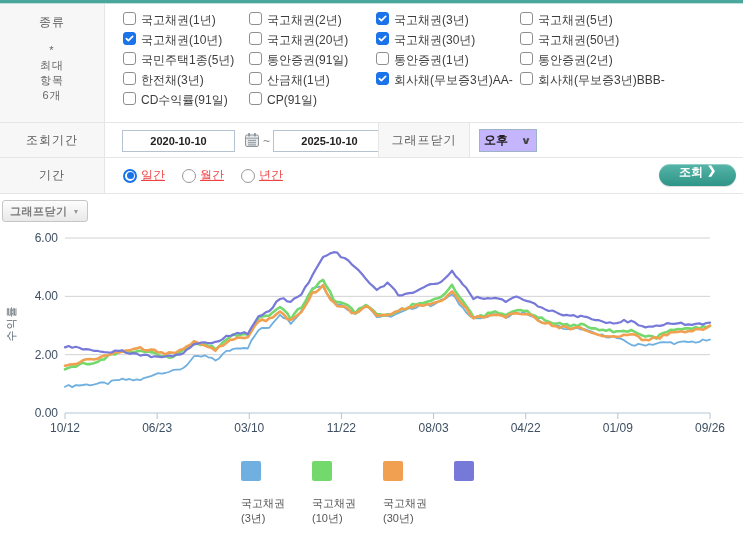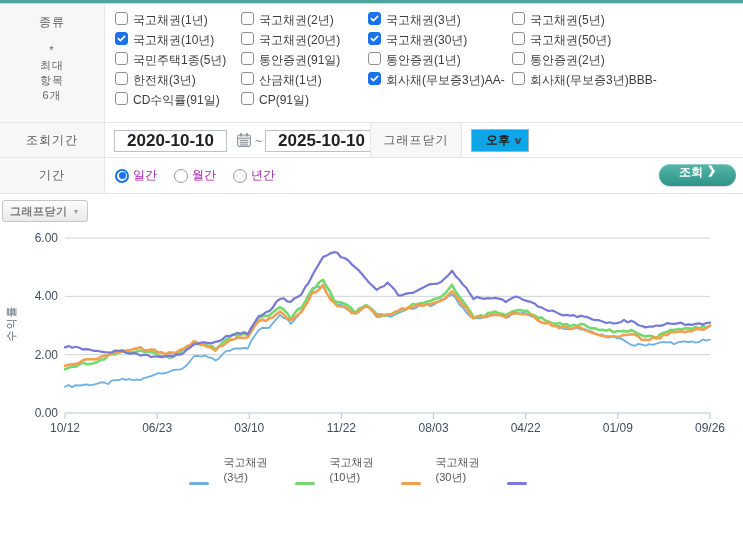--- a/index.html
+++ b/index.html
@@ -5,54 +5,54 @@
   * { margin:0; padding:0; box-sizing:border-box; }
   html,body { background:#fff; }
   .page {
     position:relative; width:743px; height:533px; overflow:hidden;
     font-family:"Liberation Sans","DejaVu Sans",sans-serif; font-size:12px; color:#444;
     background:#fff;
   }
   .top-accent { position:absolute; top:0; left:0; width:743px; height:4px;
     border-top:3px solid #4aa79c; border-bottom:1px solid #bfe0db; }
   
-  .form-row { position:absolute; left:0; width:743px; border-bottom:1px solid #e6e6e6; display:flex; }
+  .form-row { position:absolute; left:0; width:743px; border-bottom:1px solid #e6e6e6; display:flex;gap:8px; }
   .row-type { top:4px; height:119px; }
   .row-period { top:123px; height:35px; }
   .row-interval { top:158px; height:36px; }
   .cell-label {
     width:105px; flex:0 0 105px; background:#f7f7f7; border-right:1px solid #e6e6e6;
     display:flex; flex-direction:column; align-items:center; justify-content:center;
     color:#5a5a5a; letter-spacing:1px;
   }
   .row-type .cell-label { justify-content:flex-start; padding-top:10px; }
   .sublabel { margin-top:12px; text-align:center; color:#666; line-height:15px; font-size:11px; }
   .cell-content { position:relative; flex:1; background:#fff; }
   
   .cb-grid { display:grid; grid-template-columns:126px 127px 144px auto; padding:8px 0 0 10px; row-gap:1px; }
   .cb-item { display:flex; height:19px; cursor:pointer; }
   .cb-box { width:13px; height:13px; border:1px solid #8f8f8f; border-radius:3px; background:#fff;
     margin-right:5px; flex:0 0 13px; display:flex; align-items:center; justify-content:center; }
   .cb-box.checked { background:#1a73e8; border-color:#1a73e8; }
   .cb-label { color:#3d3d3d; white-space:nowrap; }
   
   .date-box { position:absolute; top:7px; height:22px; width:113px; border:1px solid #b5c2cf;
-    background:#fff; text-align:center; line-height:20px; font-weight:600; color:#222; font-size:17px; }
+    background:#fff; text-align:center; line-height:20px; font-weight:600; color:#222; font-size:11px; }
   .cal-btn { position:absolute; top:9px; width:16px; height:16px; cursor:pointer; }
   .tilde { position:absolute; top:11px; color:#888; }
   .time-label-cell { position:absolute; left:265px; top:0; width:92px; height:34px; background:#f7f7f7;
     border-left:1px solid #e6e6e6; border-right:1px solid #e6e6e6; color:#5a5a5a;
     display:flex; align-items:center; justify-content:center; letter-spacing:1px; }
   .time-select { position:absolute; left:366px; top:6px; width:58px; height:23px; border:1px solid #9db4c6;
-    background:#0ea5e9; display:flex; align-items:center; justify-content:space-between;
-    padding:0 6px 0 14px; font-weight:700; color:#222; cursor:pointer; }
+    background:#c4b5fd; display:flex; align-items:center; justify-content:space-between;
+    padding:0 6px 0 4px; font-weight:700; color:#222; cursor:pointer; }
   .time-select .chev { font-size:10px; color:#444; transform:scaleX(1.3); }
   
   .radio-group { position:absolute; left:10px; top:0; height:35px; display:flex; align-items:center; gap:17px; }
-  .radio-item { display:flex; align-items:center; gap:4px; cursor:pointer; color:#a21caf; }
+  .radio-item { display:flex; align-items:center; gap:4px; cursor:pointer; color:#ef4444;text-decoration:underline; }
   .radio-dot { width:14px; height:14px; border-radius:50%; border:1px solid #9a9a9a; background:#fff;
     display:flex; align-items:center; justify-content:center; }
   .radio-dot.checked { border:2px solid #1a73e8; }
   .radio-dot.checked::after { content:""; width:7px; height:7px; border-radius:50%; background:#1a73e8; }
   .search-btn { position:absolute; right:7px; top:6px; width:77px; height:22px; border:none; cursor:pointer;
     border-radius:11px; background:linear-gradient(#56b5a8,#2e9487); color:#fff; font-weight:700;
     font-size:12px; display:flex; justify-content:center; gap:4px;
     box-shadow:inset 0 1px 0 rgba(255,255,255,.35), 0 1px 1px rgba(0,0,0,.15); }
   .search-btn .arrow { font-size:11px; }
   
@@ -61,21 +61,21 @@
     color:#7a7a7a; font-size:11px; font-weight:700; display:flex; align-items:center; gap:5px;
     cursor:pointer; letter-spacing:0.5px; }
   .graph-close .tri { font-size:7px; color:#999; }
   
   .chart-wrap { position:absolute; top:226px; left:0; width:743px; height:217px; }
   .ylabel-rot { position:absolute; left:-9px; top:90px; width:40px; text-align:center;
     transform:rotate(-90deg); color:#5a6670; font-size:11px; letter-spacing:1px; }
   
   .legend { position:absolute; top:455px; left:0; width:743px; display:flex; justify-content:center;
     gap:27px; transform:translateX(-14px); }
-  .legend-item { display:flex; align-items:flex-end; gap:15px; }
+  .legend-item { display:flex; align-items:flex-start; gap:15px;flex-direction:column; }
   .legend-swatch { width:20px; height:3px; border-radius:2px; margin-top:6px; flex:0 0 20px; }
   .legend-text { font-size:11px; color:#555; line-height:15px; white-space:nowrap; }
   svg text { font-family:"Liberation Sans","DejaVu Sans",sans-serif; }
 </style>
 </head>
 <body>
 
 <div class="page">
   <div class="top-accent"></div>
 

